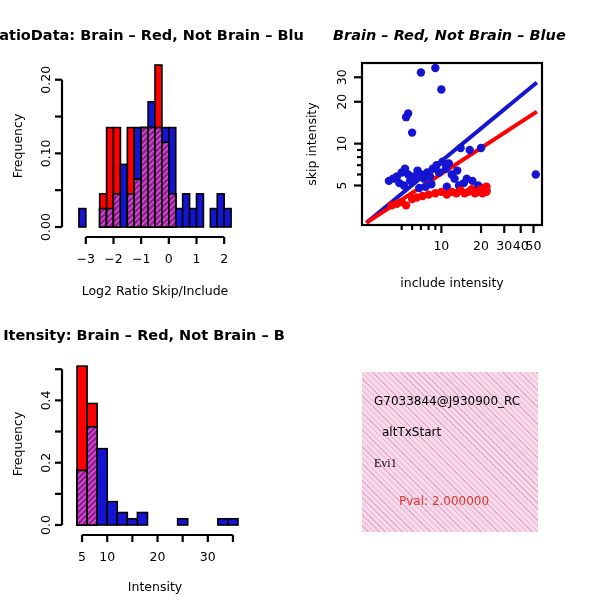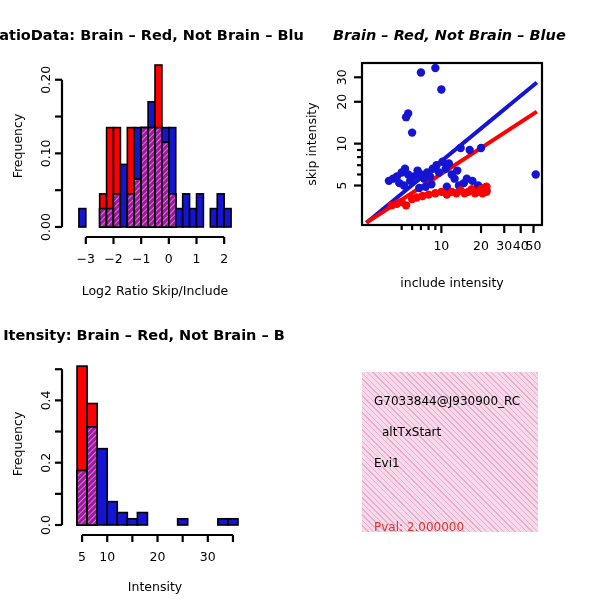--- a/index.html
+++ b/index.html
@@ -269,17 +269,17 @@
         <text x="207.8181818181818" y="206" class="tick" text-anchor="middle">30</text>
         <line x1="232.96969696969697" y1="180" x2="232.96969696969697" y2="187" stroke="#000" stroke-width="2.2"></line>
         <text x="155" y="236" class="axttl" text-anchor="middle">Intensity</text>
         <text x="22" y="89" class="axttl" text-anchor="middle" transform="rotate(-90,22,89)">Frequency</text>
       </svg>
   </div>
 
   <div id="info-box">
     <div class="ln" style="top:22px;">G7033844@J930900_RC</div>
     <div class="ln" style="top:53px;margin-left:8px;">altTxStart</div>
-    <div class="ln" style="top:84px;">Evi1</div>
-    <div class="ln red" style="top:148px;">Pval: 2.000000</div>
+    <div class="ln" style="top:84px;font-family:Liberation Serif, serif;">Evi1</div>
+    <div class="ln red" style="top:122px;margin-left:25px;">Pval: 2.000000</div>
   </div>
 
 </div>
 
 </body></html>

